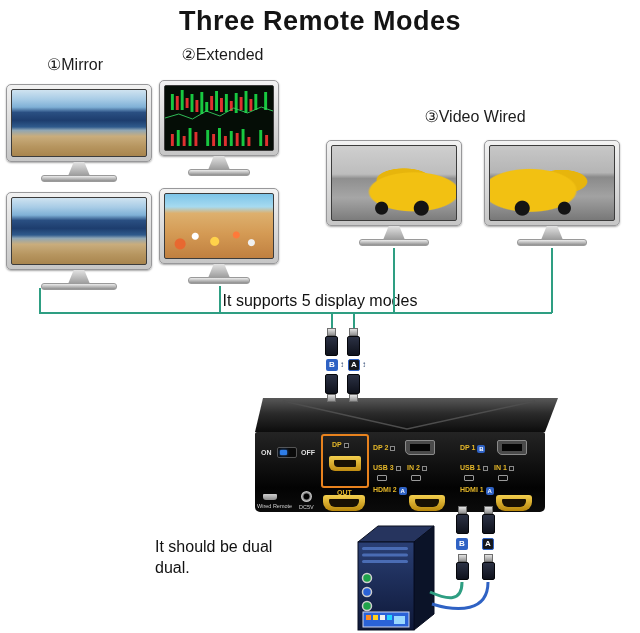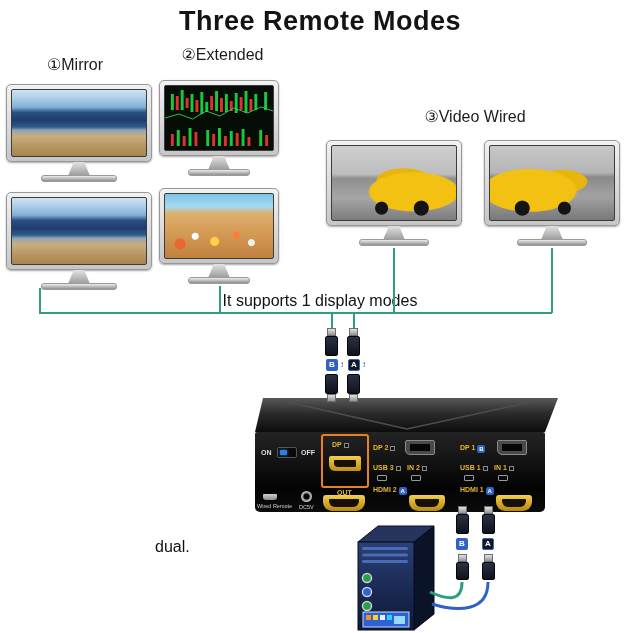--- a/index.html
+++ b/index.html
@@ -173,21 +173,21 @@
     <div class="mon-base"></div>
   </div>
   <div class="monitor" style="left:484px;top:140px;width:136px">
     <div class="mon-frame">
       <div class="mon-screen screen-car-r" style="height:76px"></div>
     </div>
     <div class="mon-neck"></div>
     <div class="mon-base"></div>
   </div>
 
-  <div class="caption-supports">It supports 1 display modes</div>
+  <div class="caption-supports">It supports 5 display modes</div>
 
   <div class="plug" style="left:325px;top:328px">
     <div class="tip"></div>
     <div class="body"></div>
   </div>
   <div class="plug" style="left:347px;top:328px">
     <div class="tip"></div>
     <div class="body"></div>
   </div>
   <div class="cable-badge b" style="left:326px;top:359px">B</div>
@@ -258,20 +258,21 @@
   <div class="plug" style="left:456px;top:554px">
     <div class="tip"></div>
     <div class="body short"></div>
   </div>
   <div class="plug" style="left:482px;top:554px">
     <div class="tip"></div>
     <div class="body short"></div>
   </div>
 
   <div class="caption-gpu">
+    <div>It should be dual</div>
     <div>dual.</div>
   </div>
 
   <svg class="tower" width="95" height="115" viewBox="0 0 95 115">
     <defs>
       <linearGradient id="tg" x1="0" y1="0" x2="0" y2="1">
         <stop offset="0" stop-color="#2a3f74"></stop>
           <stop offset="1" stop-color="#0e1838"></stop>
       </linearGradient>
     </defs>

